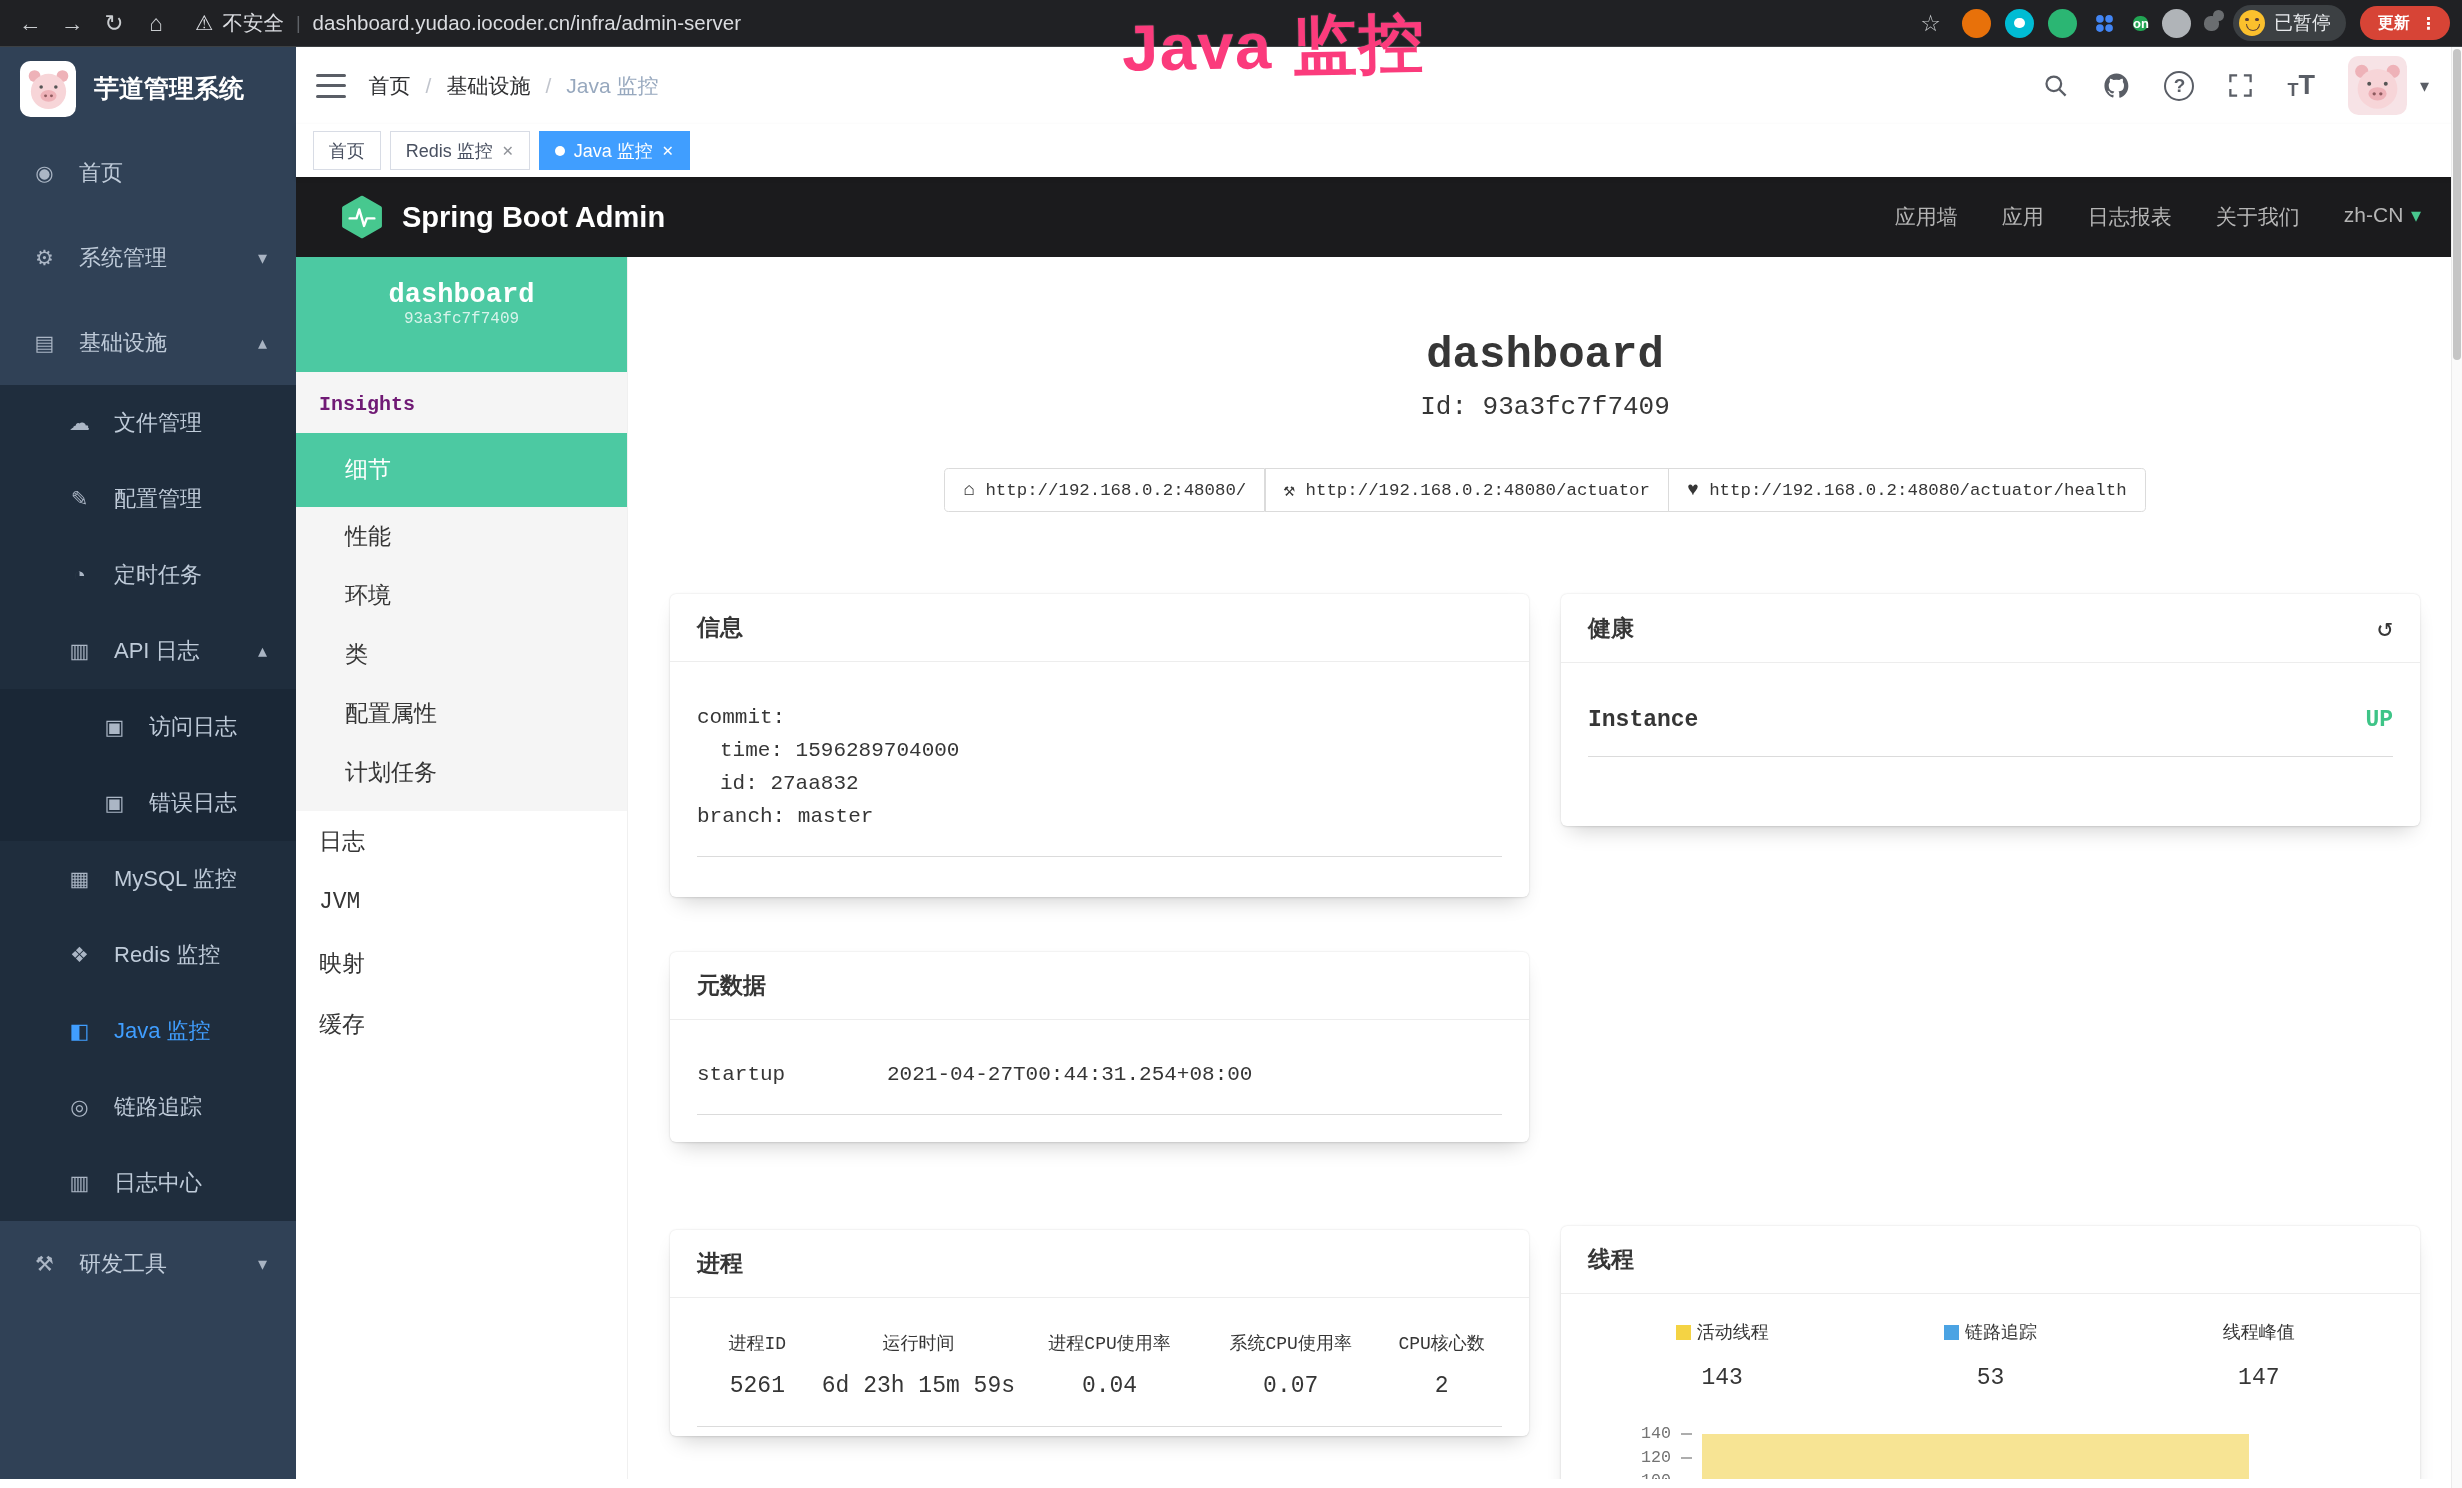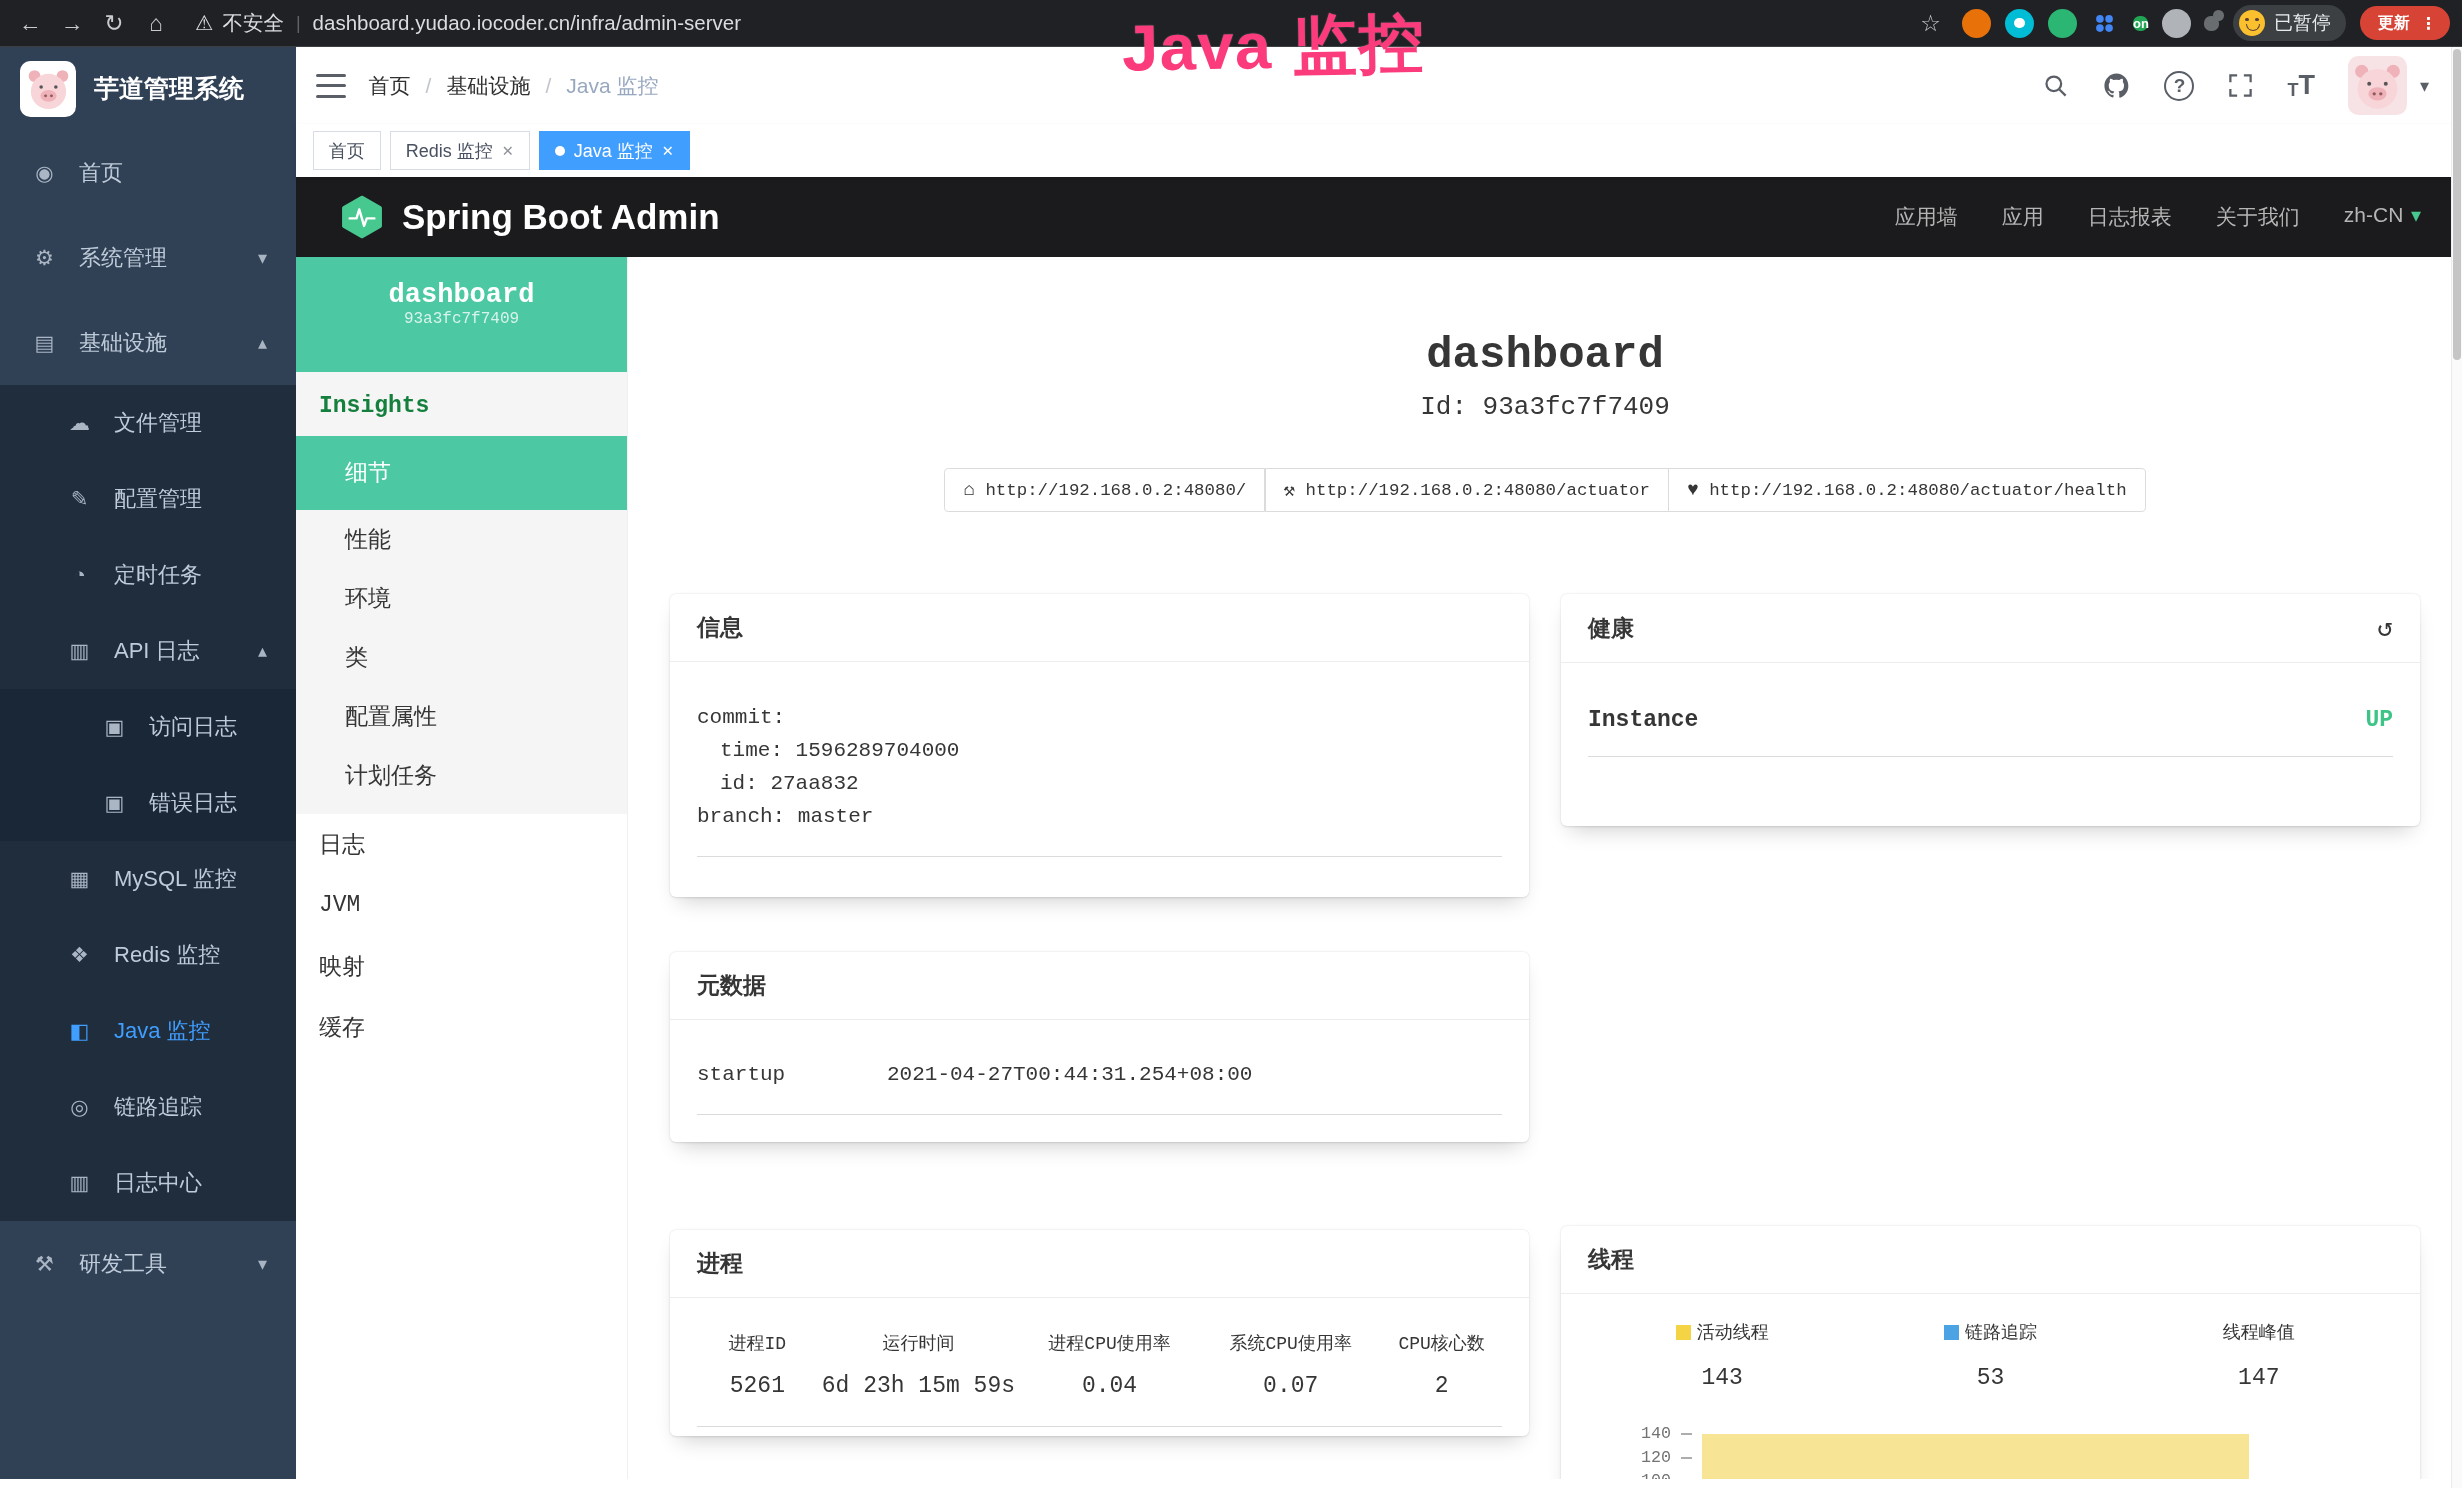--- a/index.html
+++ b/index.html
@@ -90,35 +90,35 @@
   .tab { height:39px; display:flex; align-items:center; gap:9px; padding:0 15px;
     border:0.8px solid #d8dce5; background:#fff; color:#495060; font-size:18px; cursor:pointer; }
   .tab .x { font-size:14.4px; color:#909399; }
   .tab.active { background:#409eff; border-color:#409eff; color:#fff; }
   .tab.active .x { color:#fff; }
   .tab .dot { width:10px; height:10px; border-radius:50%; background:#fff; }
 
   
   .sba-header { height:80px; background:#1b1b1d; display:flex; align-items:center;
     padding:0 41px 0 44px; }
-  .sba-brand { display:flex; align-items:center; gap:18px; color:#fff; font-size:35px;
+  .sba-brand { display:flex; align-items:center; gap:18px; color:#fff; font-size:29px;
     font-weight:bold; white-space:nowrap; }
   .sba-nav { margin-left:auto; display:flex; align-items:flex-start; gap:44px; font-size:21px;
     color:#b5b5b5; }
   .sba-lang { display:flex; align-items:center; gap:7.6px; }
   .sba-lang .chev-g { color:#48c78e; font-size:20px; }
 
   .sba-body { flex:1; display:flex; min-height:0; background:#fff;font-family:Liberation Mono, monospace; }
   .sba-side { width:332px; flex-shrink:0; border-right:0.8px solid #f0f0f0; background:#fff; }
   .sba-app { height:115px; background:#4cc9a2; color:#fff; text-align:center; padding-top:23px;
     cursor:pointer; }
   .sba-app .name { font-size:27px; font-weight:bold; }
   .sba-app .id { font-size:16px; color:rgba(255,255,255,.78); }
   .sba-group { background:#f5f5f5; padding-bottom:9px; }
-  .sba-group-label { padding:21px 23px 16.7px; font-size:23px; font-weight:bold; color:#15803d; }
+  .sba-group-label { padding:21px 23px 16.7px; font-size:20px; font-weight:bold; color:#701a75; }
   .sba-item { height:59px; display:flex; align-items:center; padding-left:49px; font-size:23px;
     color:#363636; cursor:pointer; }
   .sba-item.active { background:#4cc9a2; color:#fff; height:74px; }
   .sba-top-item { height:61px; display:flex; align-items:center; padding-left:23px; font-size:23px;
     color:#363636; cursor:pointer; }
 
   .sba-main { flex:1; min-width:0; padding:0 42px; overflow:hidden; position:relative; }
   .page-title { text-align:center; margin-top:73px; font-size:44px; font-weight:bold; color:#363636; }
   .page-sub { text-align:center; margin-top:12px; font-size:26px; color:#363636; }
   .links { display:flex; justify-content:center; margin-top:46px; }

